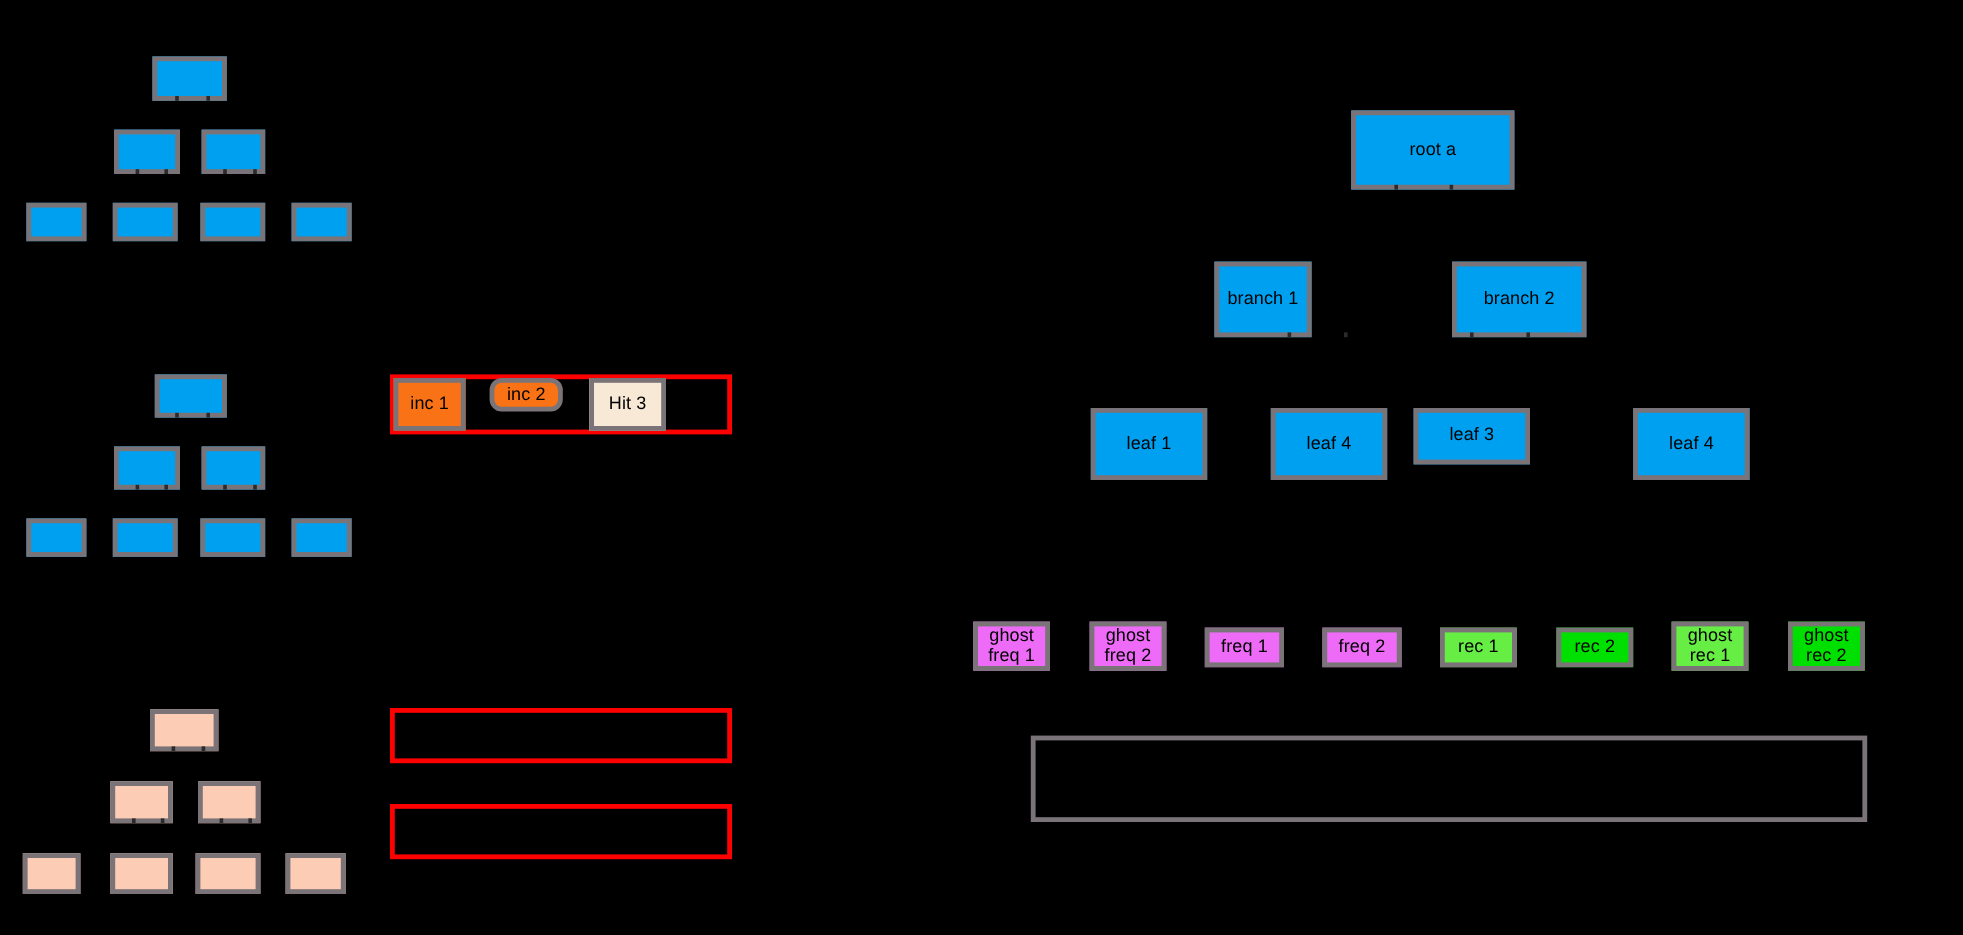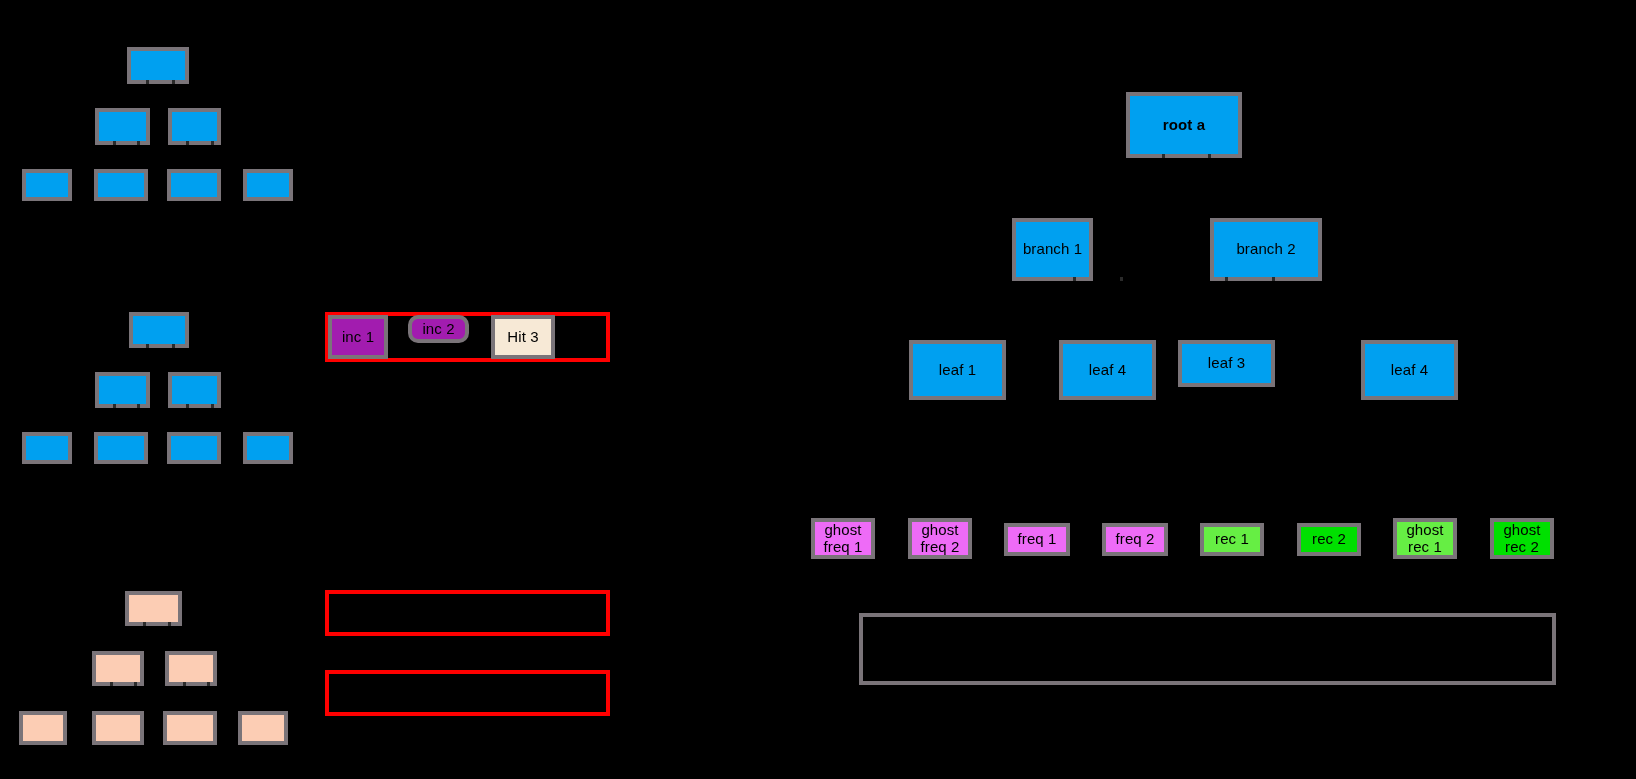--- a/index.html
+++ b/index.html
@@ -29,21 +29,21 @@
     align-items: center;
     justify-content: center;
     text-align: center;
     color: #000000;
     font-size: 15px;
     line-height: 1.12;
     white-space: pre-line;
     letter-spacing: 0.1px;
   }
   .fill-blue    { background: #00A0F0; }
-  .fill-salmon  { background: #a21caf; }
+  .fill-salmon  { background: #f97316; }
   .fill-peach   { background: #FCCDB4; }
   .fill-cream   { background: #F7E9D6; }
   .fill-magenta { background: #EE6BF7; }
   .fill-green-l { background: #66EE44; }
   .fill-green-b { background: #00E000; }
 
   
   .redbox {
     position: absolute;
     box-sizing: border-box;
@@ -110,21 +110,21 @@
     <div class="node fill-peach" style="left:238px;top:711px;width:50px;height:34px;"></div>
     <div class="tick" style="left:143px;top:622px;"></div>
     <div class="tick" style="left:168px;top:622px;"></div>
     <div class="tick" style="left:110px;top:682px;"></div>
     <div class="tick" style="left:134px;top:682px;"></div>
     <div class="tick" style="left:183px;top:682px;"></div>
     <div class="tick" style="left:207px;top:682px;"></div>
   </div>
 
   <div>
-    <div class="node fill-blue" style="left:1126px;top:92px;width:116px;height:66px;font-weight:bold;">root a</div>
+    <div class="node fill-blue" style="left:1126px;top:92px;width:136px;height:66px;">root a</div>
     <div class="node fill-blue" style="left:1012px;top:218px;width:81px;height:63px;">branch 1</div>
     <div class="node fill-blue" style="left:1210px;top:218px;width:112px;height:63px;">branch 2</div>
     <div class="node fill-blue" style="left:909px;top:340px;width:97px;height:60px;">leaf 1</div>
     <div class="node fill-blue" style="left:1059px;top:340px;width:97px;height:60px;">leaf 4</div>
     <div class="node fill-blue" style="left:1178px;top:340px;width:97px;height:47px;">leaf 3</div>
     <div class="node fill-blue" style="left:1361px;top:340px;width:97px;height:60px;">leaf 4</div>
     <div class="tick" style="left:1162px;top:154px;"></div>
     <div class="tick" style="left:1208px;top:154px;"></div>
     <div class="tick" style="left:1073px;top:277px;"></div>
     <div class="tick" style="left:1120px;top:277px;"></div>

